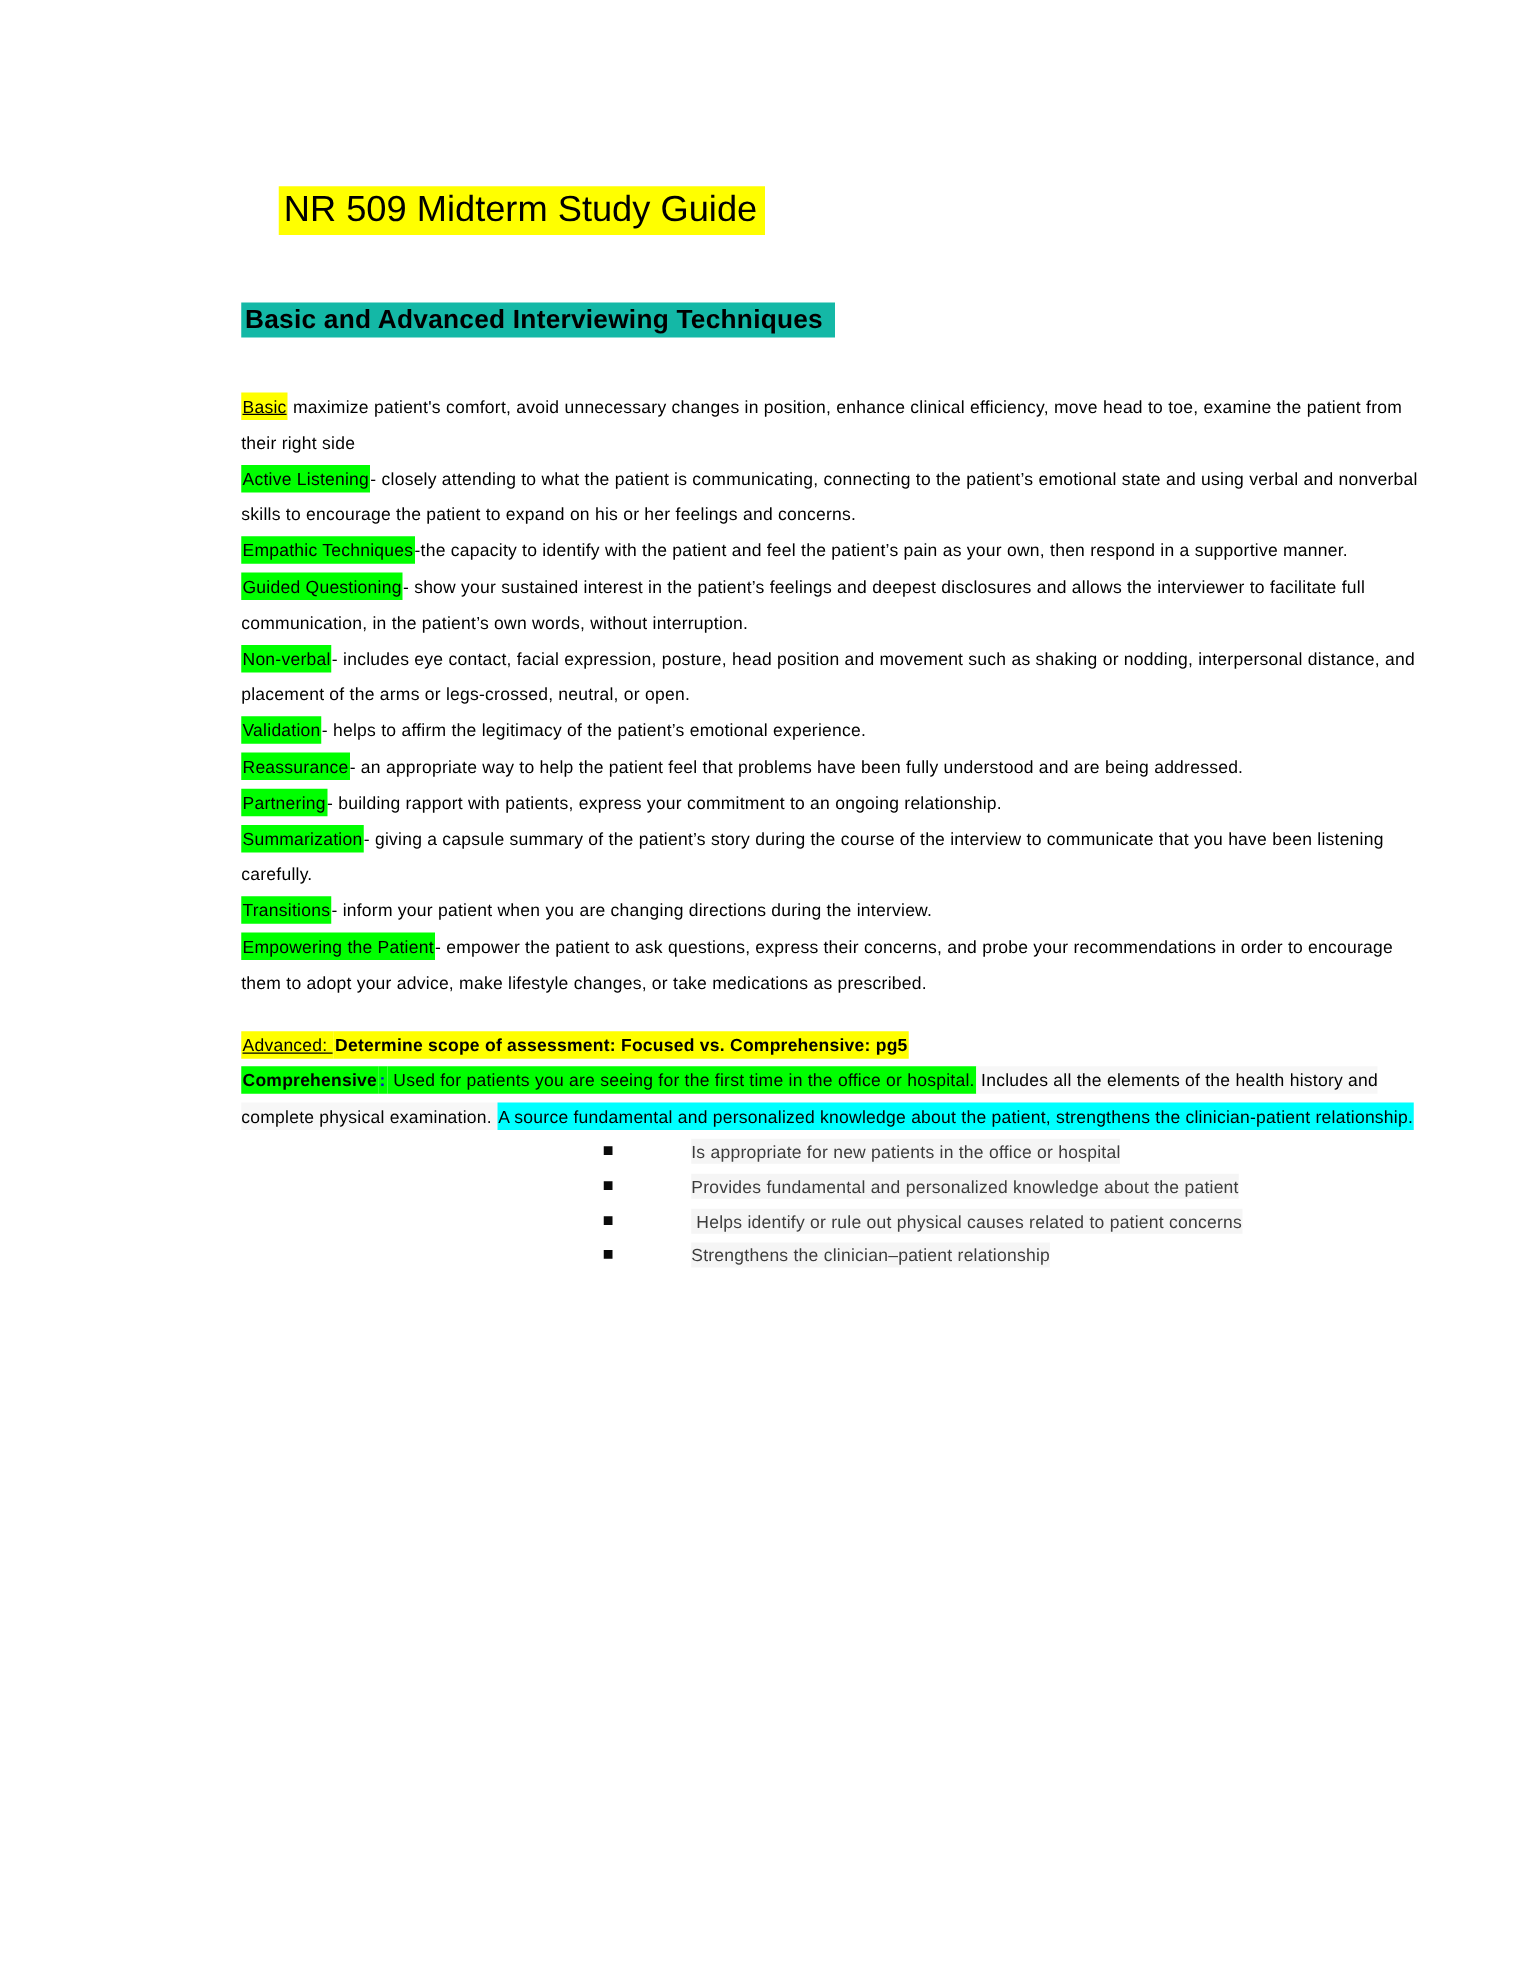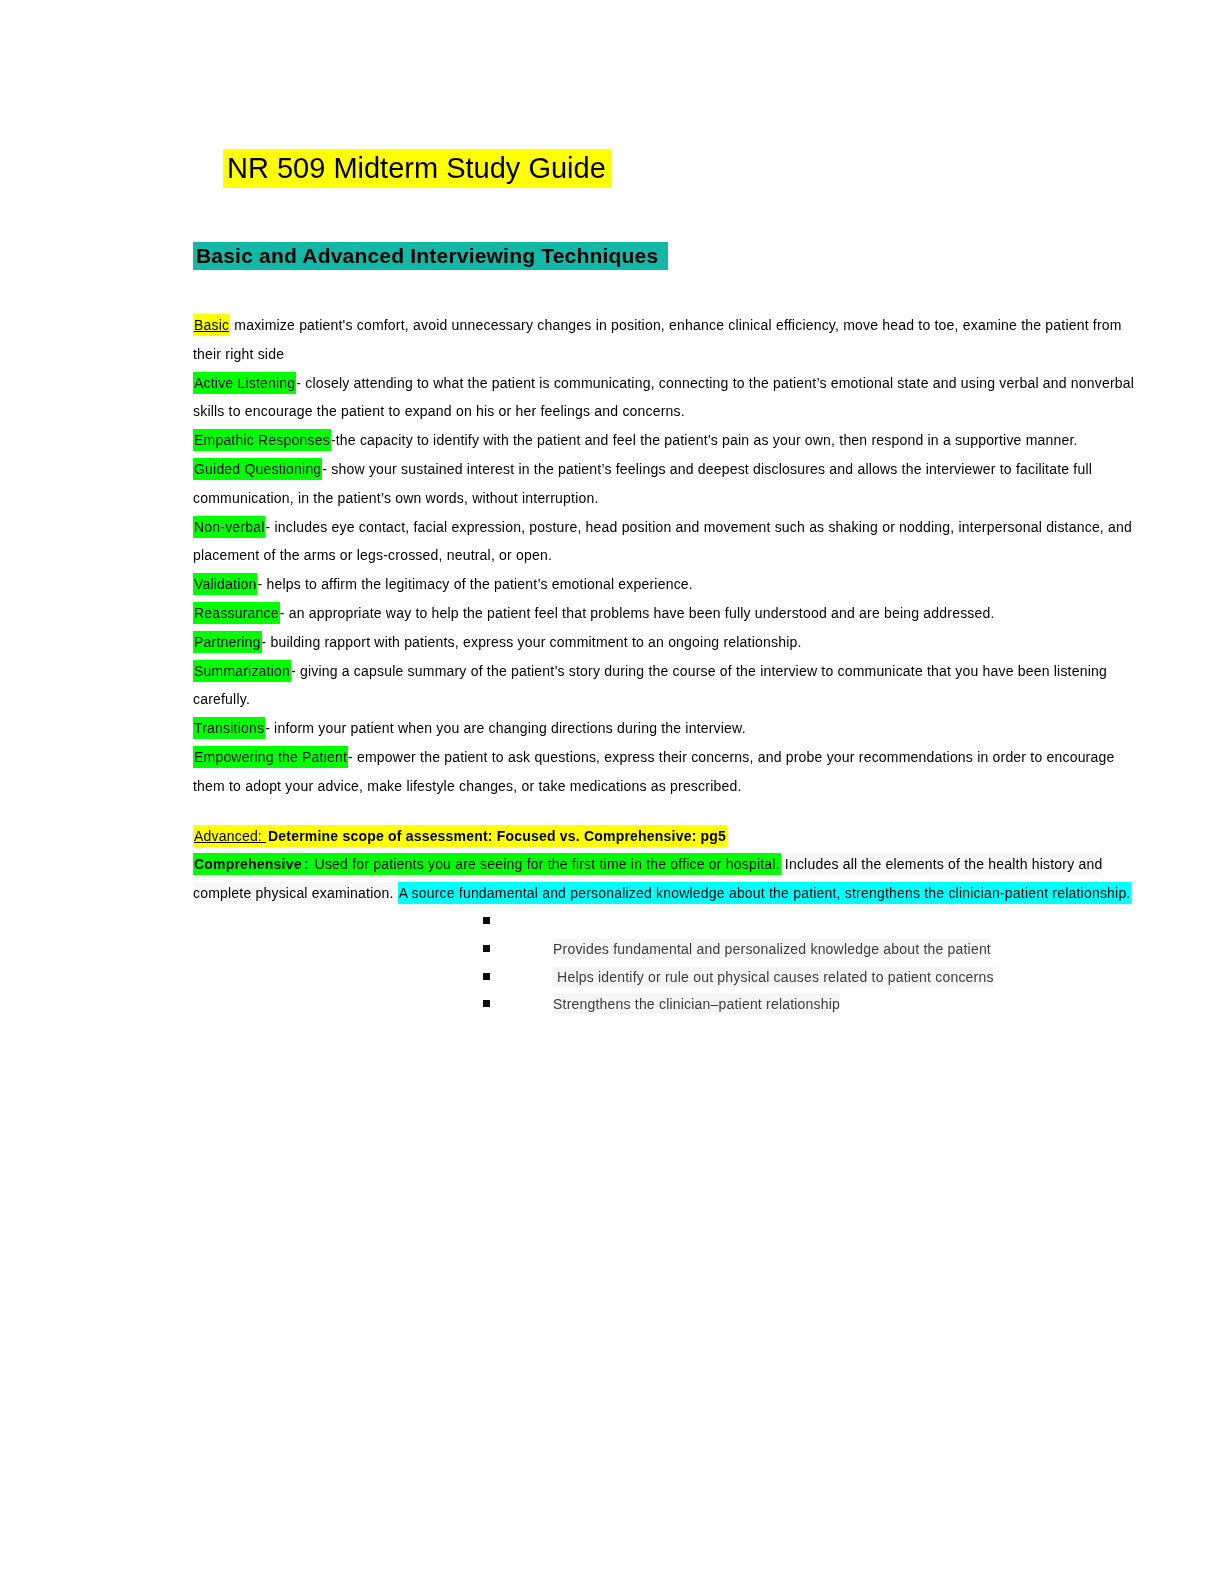--- a/index.html
+++ b/index.html
@@ -75,37 +75,37 @@
     <div class="h2-line">
       <span class="h2-hl">Basic and Advanced Interviewing Techniques</span>
     </div>
 
     <div class="body-text">
 
       <p class="p-intro"><span class="hl-y u">Basic</span><span> maximize patient's comfort, avoid unnecessary changes in position, enhance clinical efficiency, move head to toe, examine the patient from their right side</span></p>
 
 
       <p class="def"><span class="hl-g">Active Listening</span><span>- closely attending to what the patient is communicating, connecting to the patient’s emotional state and using verbal and nonverbal skills to encourage the patient to expand on his or her feelings and concerns.</span></p>
-      <p class="def"><span class="hl-g">Empathic Responses</span><span>-the capacity to identify with the patient and feel the patient’s pain as your own, then respond in a supportive manner.</span></p>
+      <p class="def"><span class="hl-g">Empathic Techniques</span><span>-the capacity to identify with the patient and feel the patient’s pain as your own, then respond in a supportive manner.</span></p>
       <p class="def"><span class="hl-g">Guided Questioning</span><span>- show your sustained interest in the patient’s feelings and deepest disclosures and allows the interviewer to facilitate full communication, in the patient’s own words, without interruption.</span></p>
       <p class="def"><span class="hl-g">Non-verbal</span><span>- includes eye contact, facial expression, posture, head position and movement such as shaking or nodding, interpersonal distance, and placement of the arms or legs-crossed, neutral, or open.</span></p>
       <p class="def"><span class="hl-g">Validation</span><span>- helps to affirm the legitimacy of the patient’s emotional experience.</span></p>
       <p class="def"><span class="hl-g">Reassurance</span><span>- an appropriate way to help the patient feel that problems have been fully understood and are being addressed.</span></p>
       <p class="def"><span class="hl-g">Partnering</span><span>- building rapport with patients, express your commitment to an ongoing relationship.</span></p>
       <p class="def"><span class="hl-g">Summarization</span><span>- giving a capsule summary of the patient’s story during the course of the interview to communicate that you have been listening carefully.</span></p>
       <p class="def"><span class="hl-g">Transitions</span><span>- inform your patient when you are changing directions during the interview.</span></p>
       <p class="def"><span class="hl-g">Empowering the Patient</span><span>- empower the patient to ask questions, express their concerns, and probe your recommendations in order to encourage them to adopt your advice, make lifestyle changes, or take medications as prescribed.</span></p>
 
       <div class="advanced">
         <div class="adv-head"><span class="hl-y u">Advanced: </span><span class="hl-y b">Determine scope of assessment: Focused vs. Comprehensive: pg5</span></div>
 
         <p class="def"><span class="hl-g b">Comprehensive</span><span class="hl-g b blue">:</span><span class="hl-g"> Used for patients you are seeing for the first time in the office or hospital.</span><span class="lightbg"> Includes all the elements of the health history and complete physical examination. </span><span class="hl-c">A source fundamental and personalized knowledge about the patient, strengthens the clinician-patient relationship.</span></p>
 
         <div class="bullets">
-          <div class="bullet"><span class="dotwrap"><span class="dot"></span></span></div>
+          <div class="bullet"><span class="dotwrap"><span class="dot"></span></span><span class="btext">Is appropriate for new patients in the office or hospital</span></div>
           <div class="bullet"><span class="dotwrap"><span class="dot"></span></span><span class="btext">Provides fundamental and personalized knowledge about the patient</span></div>
           <div class="bullet"><span class="dotwrap"><span class="dot"></span></span><span class="btext"> Helps identify or rule out physical causes related to patient concerns</span></div>
           <div class="bullet"><span class="dotwrap"><span class="dot"></span></span><span class="btext">Strengthens the clinician–patient relationship</span></div>
         </div>
       </div>
 
     </div>
   </div>
 </div>
 

